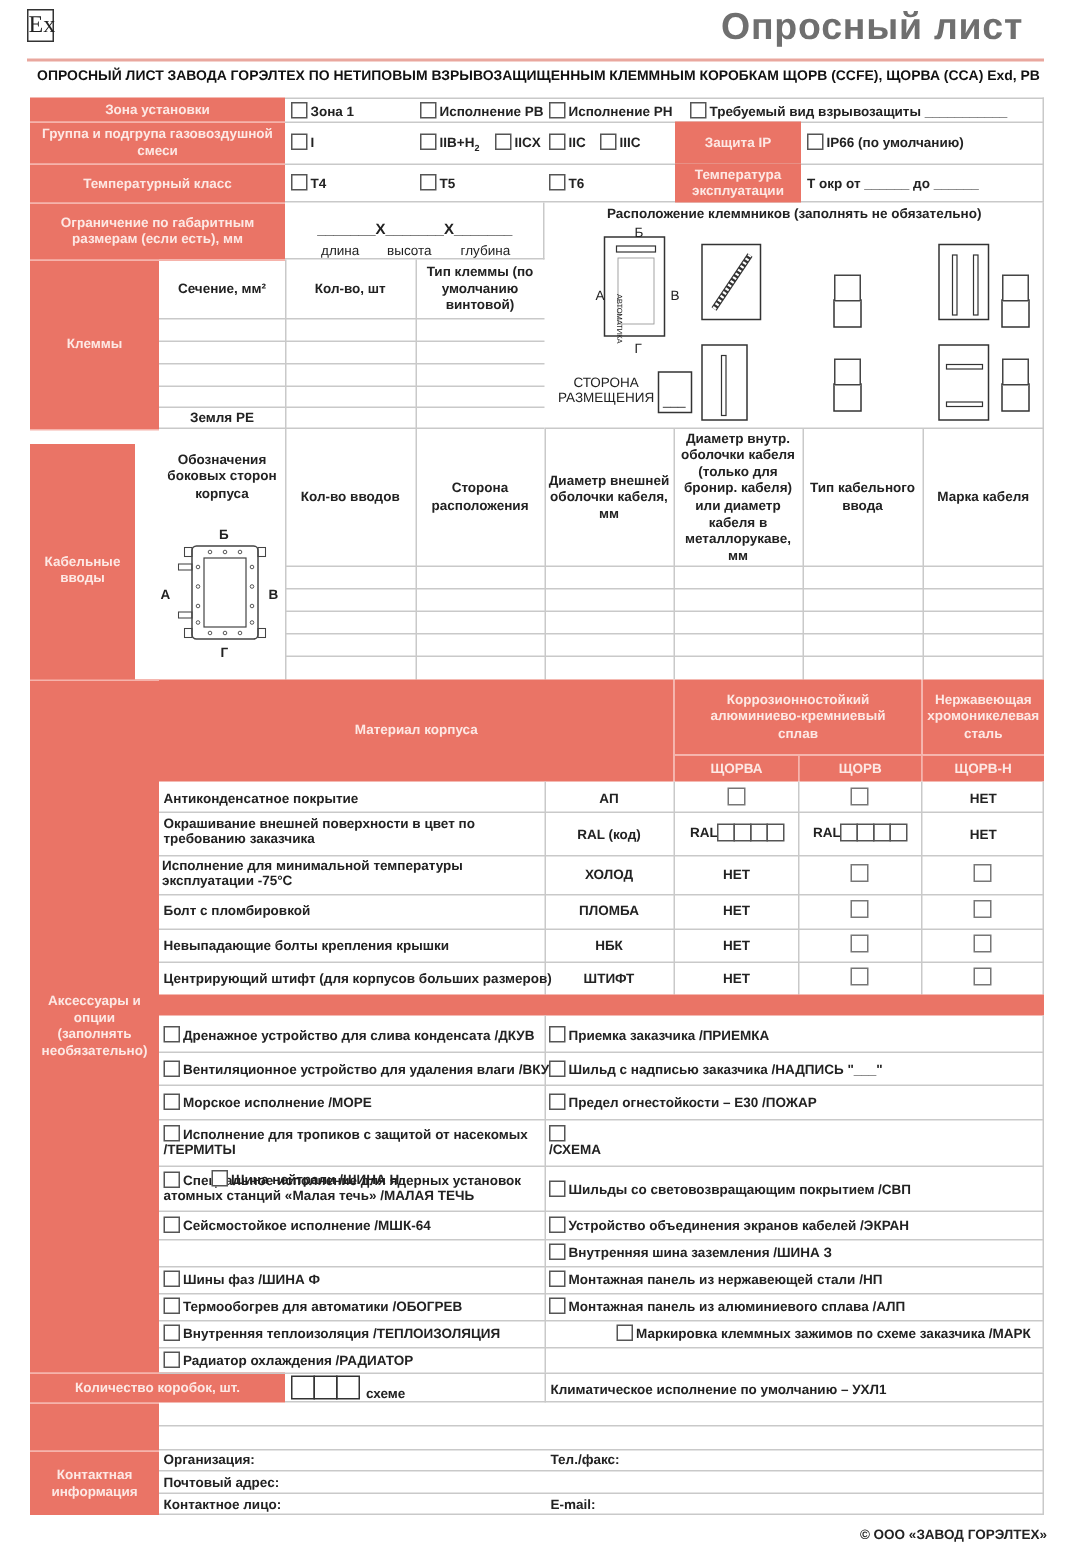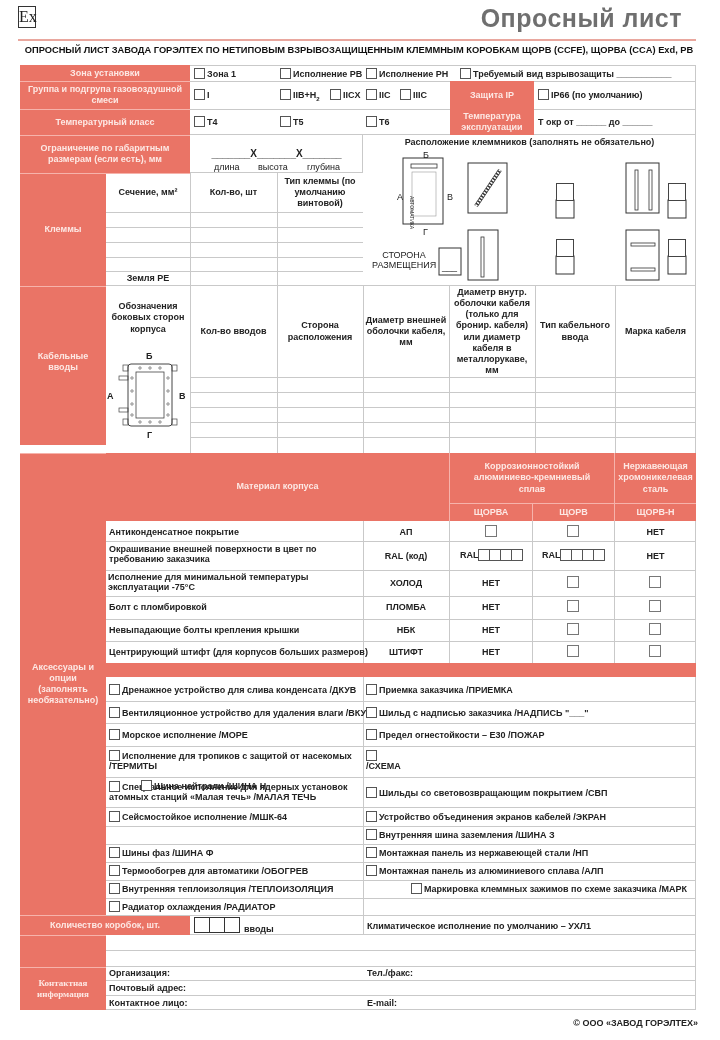--- a/index.html
+++ b/index.html
@@ -27,25 +27,25 @@
 <div class="abs" style="left:18px;top:6px;width:18px;height:22px;border:1px solid #333;font-family:'Liberation Serif',serif;font-size:16px;line-height:20px;text-align:center;color:#222;">Ex</div>
 <div class="abs" style="right:38px;top:4px;font-size:25px;color:#6f6f6f;font-weight:bold;letter-spacing:0.5px;">Опросный лист</div>
 <div class="abs" style="left:18px;top:39px;width:678px;height:2px;background:#e9a79e;"></div>
 <div class="abs" style="left:18px;top:45px;width:682px;text-align:center;font-size:9.3px;font-weight:bold;color:#111;white-space:nowrap;">ОПРОСНЫЙ ЛИСТ ЗАВОДА ГОРЭЛТЕХ ПО НЕТИПОВЫМ ВЗРЫВОЗАЩИЩЕННЫМ КЛЕММНЫМ КОРОБКАМ ЩОРВ (CCFE), ЩОРВА (CCA) Exd, РВ</div>
 
 <div class="abs red lbl" style="left:20px;top:65px;width:170px;height:16px;">Зона установки</div>
 <div class="abs red lbl" style="left:20px;top:81px;width:170px;height:28px;">Группа и подгрупа газовоздушной смеси</div>
 <div class="abs red lbl" style="left:20px;top:109px;width:170px;height:26px;">Температурный класс</div>
 <div class="abs red lbl" style="left:20px;top:135px;width:170px;height:38px;">Ограничение по габаритным размерам (если есть), мм</div>
 <div class="abs red lbl" style="left:20px;top:173px;width:86px;height:113px;">Клеммы</div>
-<div class="abs red lbl" style="left:20px;top:278px;width:86px;height:167px;">Кабельные вводы</div>
+<div class="abs red lbl" style="left:20px;top:296px;width:70px;height:167px;">Кабельные вводы</div>
 <div class="abs red lbl" style="left:20px;top:453px;width:86px;height:462px;">Аксессуары и опции (заполнять необязательно)</div>
 <div class="abs red lbl" style="left:20px;top:915px;width:170px;height:20px;">Количество коробок, шт.</div>
 <div class="abs red" style="left:20px;top:935px;width:86px;height:32px;"></div>
-<div class="abs red lbl" style="left:20px;top:967px;width:86px;height:43px;font-family:Liberation Serif, serif;">Контактная информация</div>
+<div class="abs red lbl" style="left:20px;top:967px;width:86px;height:43px;">Контактная информация</div>
 <div class="whline" style="left:20px;top:81px;width:170px;"></div>
 <div class="whline" style="left:20px;top:109px;width:170px;"></div>
 <div class="whline" style="left:20px;top:135px;width:170px;"></div>
 <div class="whline" style="left:20px;top:173px;width:170px;"></div>
 <div class="whline" style="left:20px;top:286px;width:86px;"></div>
 <div class="whline" style="left:20px;top:453px;width:86px;"></div>
 <div class="whline" style="left:20px;top:915px;width:170px;"></div>
 <div class="whline" style="left:20px;top:935px;width:86px;"></div>
 <div class="whline" style="left:20px;top:967px;width:86px;"></div>
 
@@ -285,21 +285,21 @@
 <div class="txt" style="left:366px;top:865px;"><span class="cb"></span><span>Монтажная панель из алюминиевого сплава /АЛП</span></div>
 <div class="txt" style="left:366px;top:883px;padding-left:45px;"><span class="cb"></span><span>Маркировка клеммных зажимов по схеме заказчика /МАРК</span></div>
 
 <div class="abs" style="left:190px;top:915px;width:506px;height:20px;border-right:1px solid #c9c9c9;border-bottom:1px solid #c9c9c9;"></div>
 <div class="vline" style="left:363px;top:915px;height:20px;"></div>
 <div class="abs" style="left:194px;top:917px;display:flex;">
   <span style="width:16px;height:16px;border:1px solid #333;"></span>
   <span style="width:16px;height:16px;border:1px solid #333;margin-left:-1px;"></span>
   <span style="width:16px;height:16px;border:1px solid #333;margin-left:-1px;"></span>
 </div>
-<div class="txt" style="left:244px;top:924px;">вводы</div>
+<div class="txt" style="left:244px;top:924px;">схеме</div>
 <div class="txt" style="left:367px;top:921px;">Климатическое исполнение  по умолчанию – УХЛ1</div>
 
 <div class="abs" style="left:106px;top:935px;width:590px;height:75px;border-right:1px solid #c9c9c9;border-bottom:1px solid #c9c9c9;"></div>
 <div class="hline" style="left:106px;top:950px;width:590px;"></div>
 <div class="hline" style="left:106px;top:966px;width:590px;"></div>
 <div class="hline" style="left:106px;top:980px;width:590px;"></div>
 <div class="hline" style="left:106px;top:995px;width:590px;"></div>
 <div class="txt" style="left:109px;top:968px;">Организация:</div>
 <div class="txt" style="left:367px;top:968px;">Тел./факс:</div>
 <div class="txt" style="left:109px;top:983px;">Почтовый адрес:</div>

